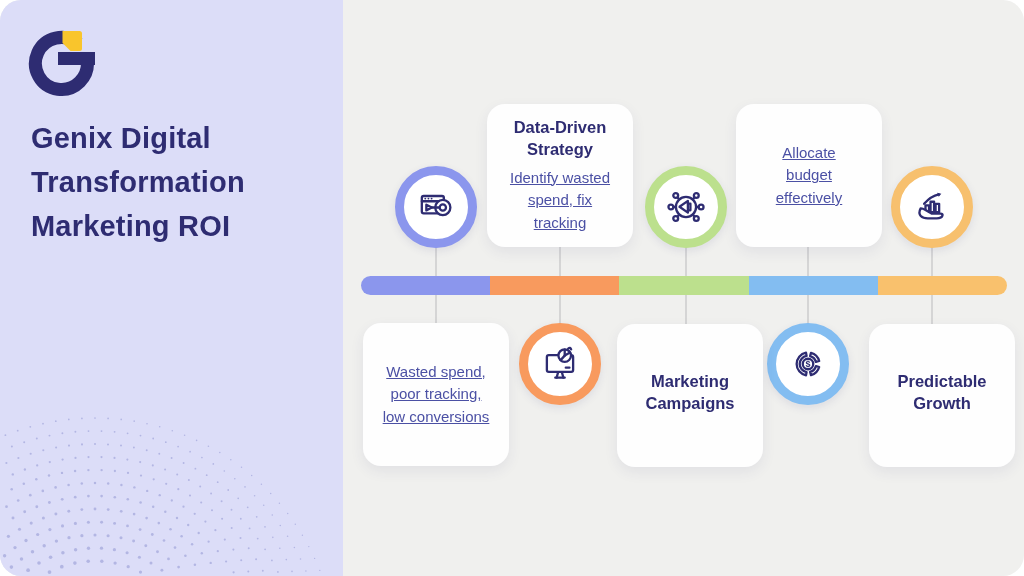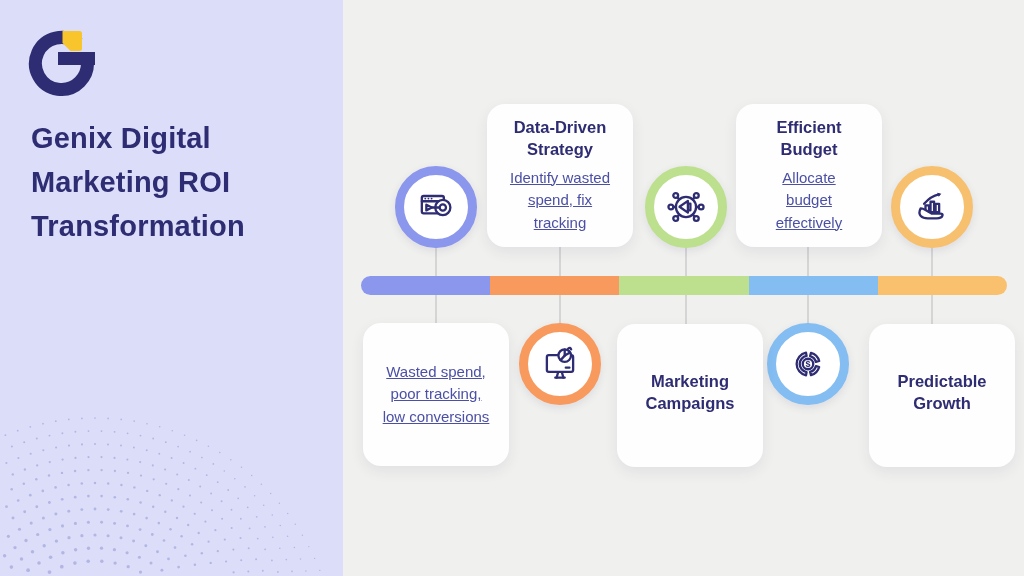--- a/index.html
+++ b/index.html
@@ -1,19 +1,19 @@
 <!DOCTYPE html>
 <html style="--sidebarBg: #dcddf8; --canvasBg: #f0f0ee; --navy: #2e2c72; --bodyText: #4b50a4; --cardBg: #fefefe; --connector: #d5d5d5; --dot: #b3b6e3; --logoYellow: #f9c52c;"><head>
 <meta charset="utf-8">
 <style>
   html,body { margin:0; padding:0; background:#ffffff; }
   * { box-sizing:border-box; }
   .stage {
     position:relative; width:1024px; height:576px; overflow:hidden;
-    background:var(--canvasBg); font-family:"Liberation Sans", sans-serif;
+    background:var(--canvasBg); font-family:"Liberation Sans", sans-serif;border-radius:21px;
   }
   .sidebar {
     position:absolute; left:0; top:0; width:343px; height:576px;
     background:var(--sidebarBg); overflow:hidden;
   }
   .logo { position:absolute; left:28px; top:26px; }
   .title {
     position:absolute; left:31px; top:116px; margin:0; width:300px;
     font-size:29px; line-height:44px; font-weight:700; color:var(--navy);
     letter-spacing:.2px;
@@ -311,22 +311,22 @@
       </svg>
 
     <svg class="logo" viewBox="0 0 70 72" width="70" height="72" fill="none">
       <path d="M59.2 33.9 A26 26 0 1 1 50.2 17.6" stroke="var(--navy)" stroke-width="13"></path>
       <path d="M30 32.5 H67" stroke="var(--navy)" stroke-width="13"></path>
       <path d="M34.5 5 H51.5 Q54 5 54 7.5 V22.5 Q54 25 51.5 25 H42.5 L34.5 17 Z" fill="var(--logoYellow)"></path>
     </svg>
 
     <h1 class="title">
       <span>Genix Digital</span>
+      <span>Transformation</span>
       <span>Marketing ROI</span>
-      <span>Transformation</span>
     </h1>
   </aside>
 
   <div class="connector" style="left:435px"></div>
   <div class="connector" style="left:559px"></div>
   <div class="connector" style="left:685px"></div>
   <div class="connector" style="left:807px"></div>
   <div class="connector" style="left:931px"></div>
 
   <div class="bar">
@@ -420,22 +420,20 @@
 spend, fix
 tracking</p>
   </div>
 
   <div class="card" style="left:617px; top:324px">
     <h3>Marketing
 Campaigns</h3>
   </div>
 
   <div class="card" style="left:736px; top:104px">
-    <h3>Efficient
-Budget</h3>
     <p>Allocate
 budget
 effectively</p>
   </div>
 
   <div class="card" style="left:869px; top:324px">
     <h3>Predictable
 Growth</h3>
   </div>
 

